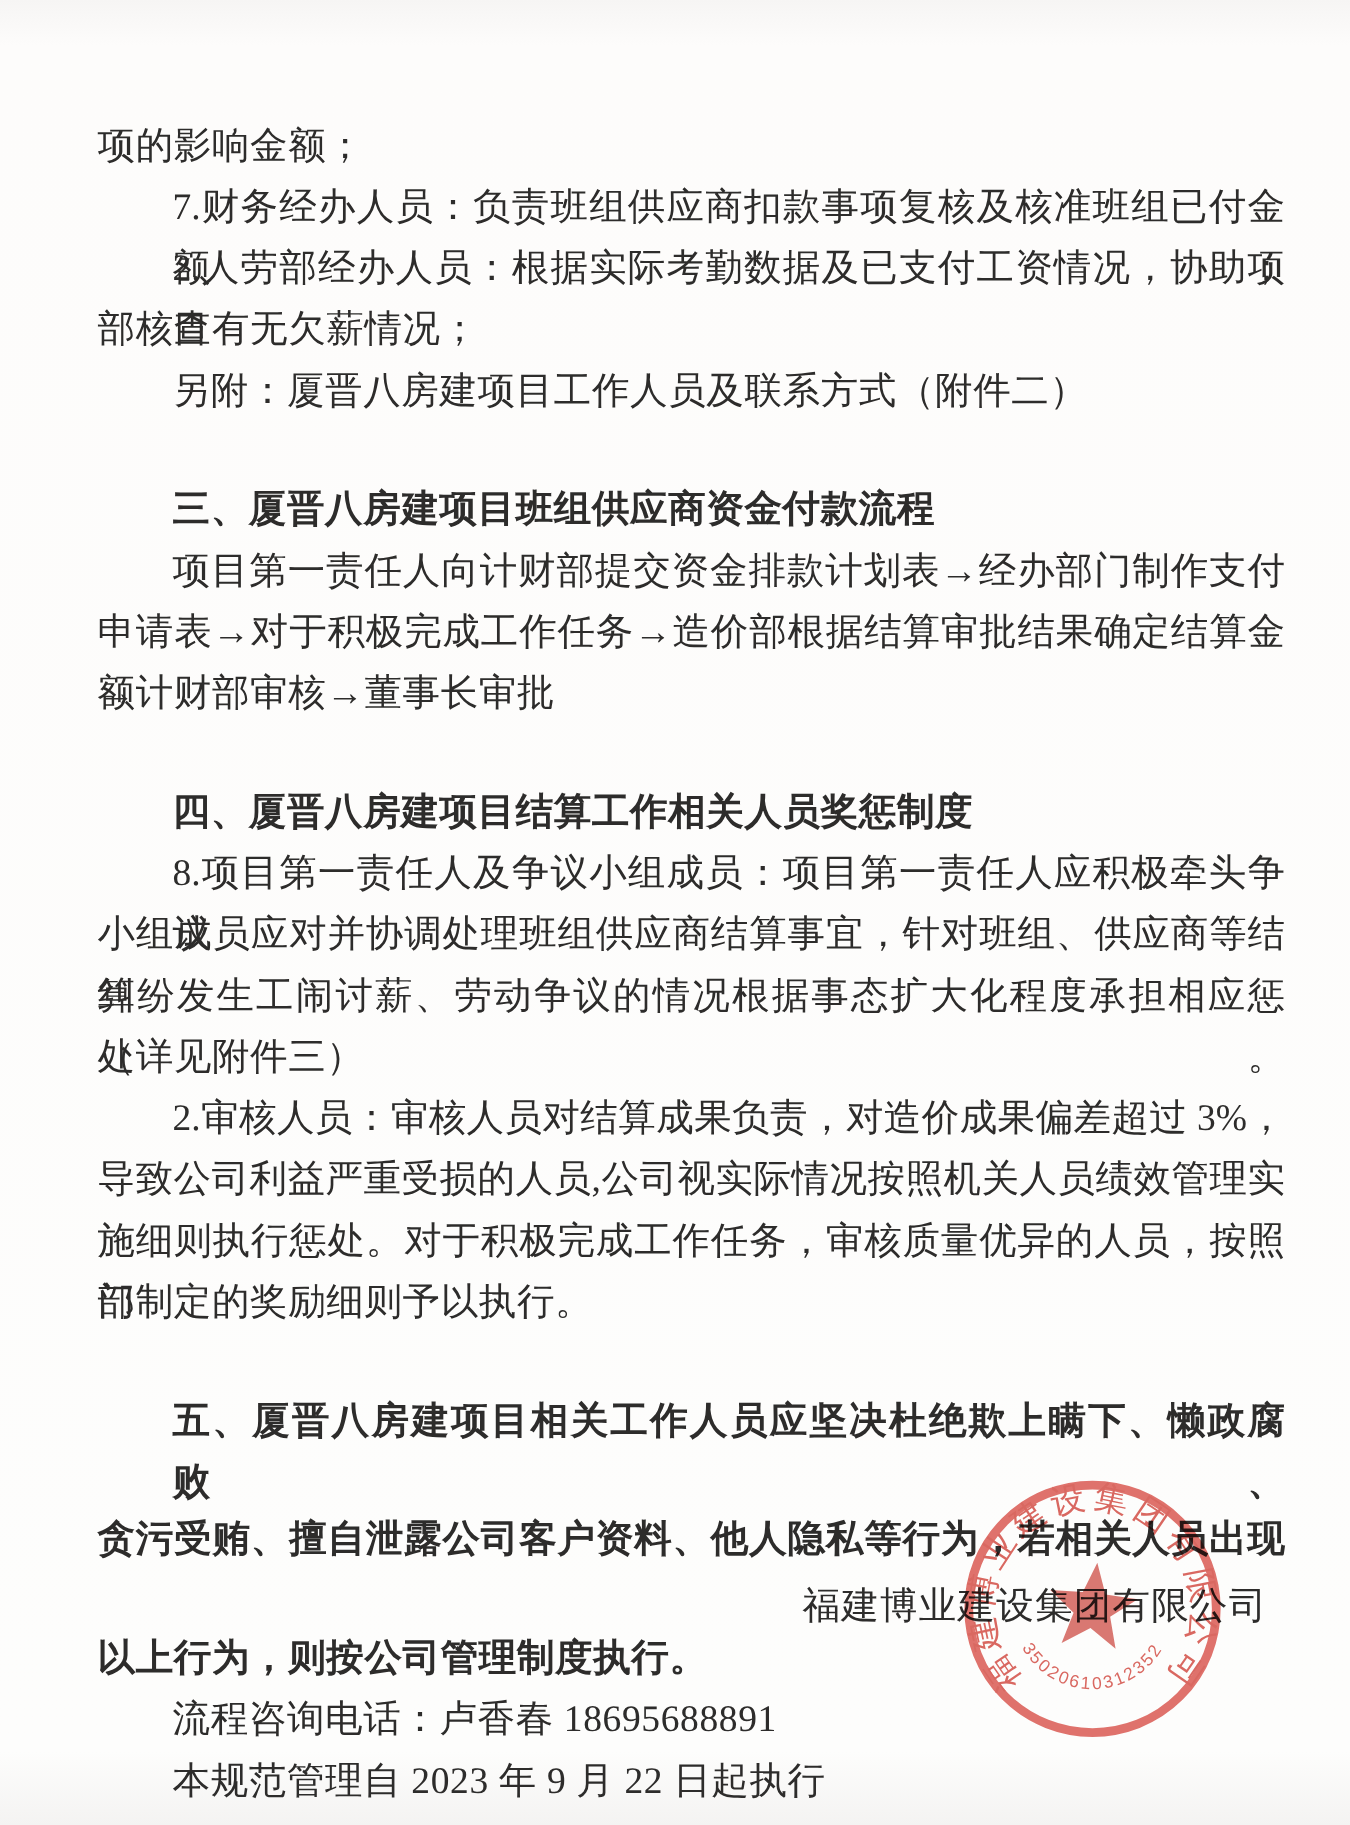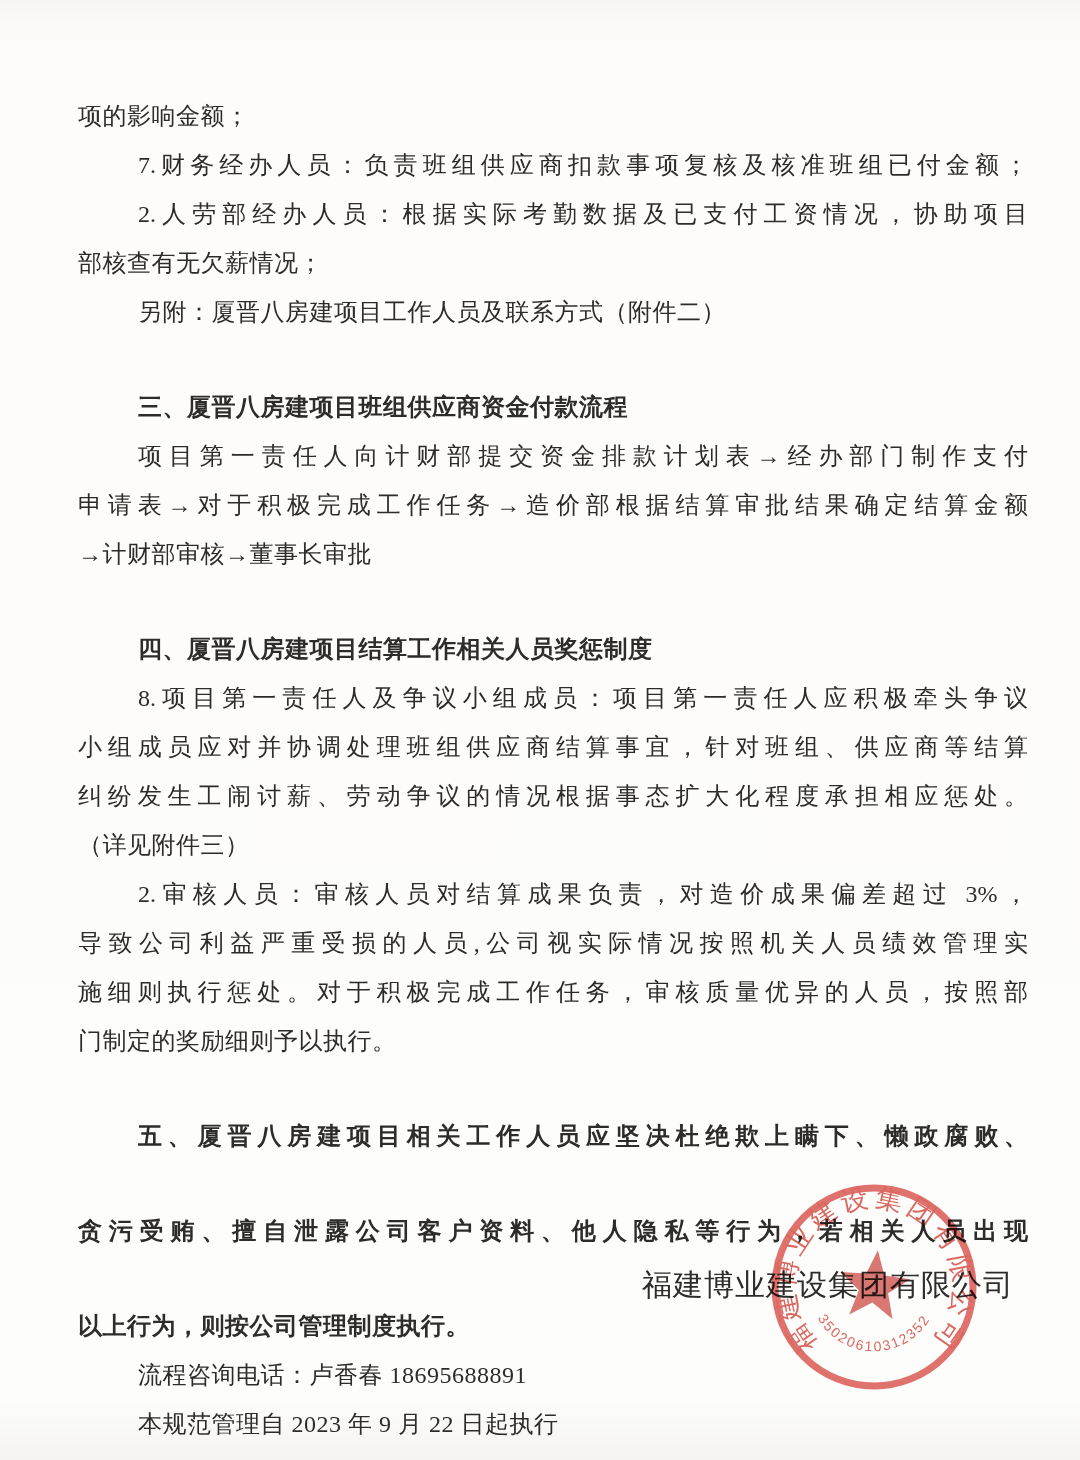--- a/index.html
+++ b/index.html
@@ -18,21 +18,21 @@
   }
   .doc-lines {
     position: absolute;
     left: 0;
     top: 0;
     width: 1080px;
     padding: 92px 52px 0 78px;
     box-sizing: border-box;
   }
   .line {
-    font-size: 24px;
+    font-size: 30px;
     line-height: 49px;
     height: 49px;
     white-space: nowrap;
     letter-spacing: 0.5px;
     overflow: visible;
   }
   .line.indent { padding-left: 60px; }
   .line.bold { font-weight: bold; margin-top: 46px; }
   .line.fill {
     white-space: normal;

